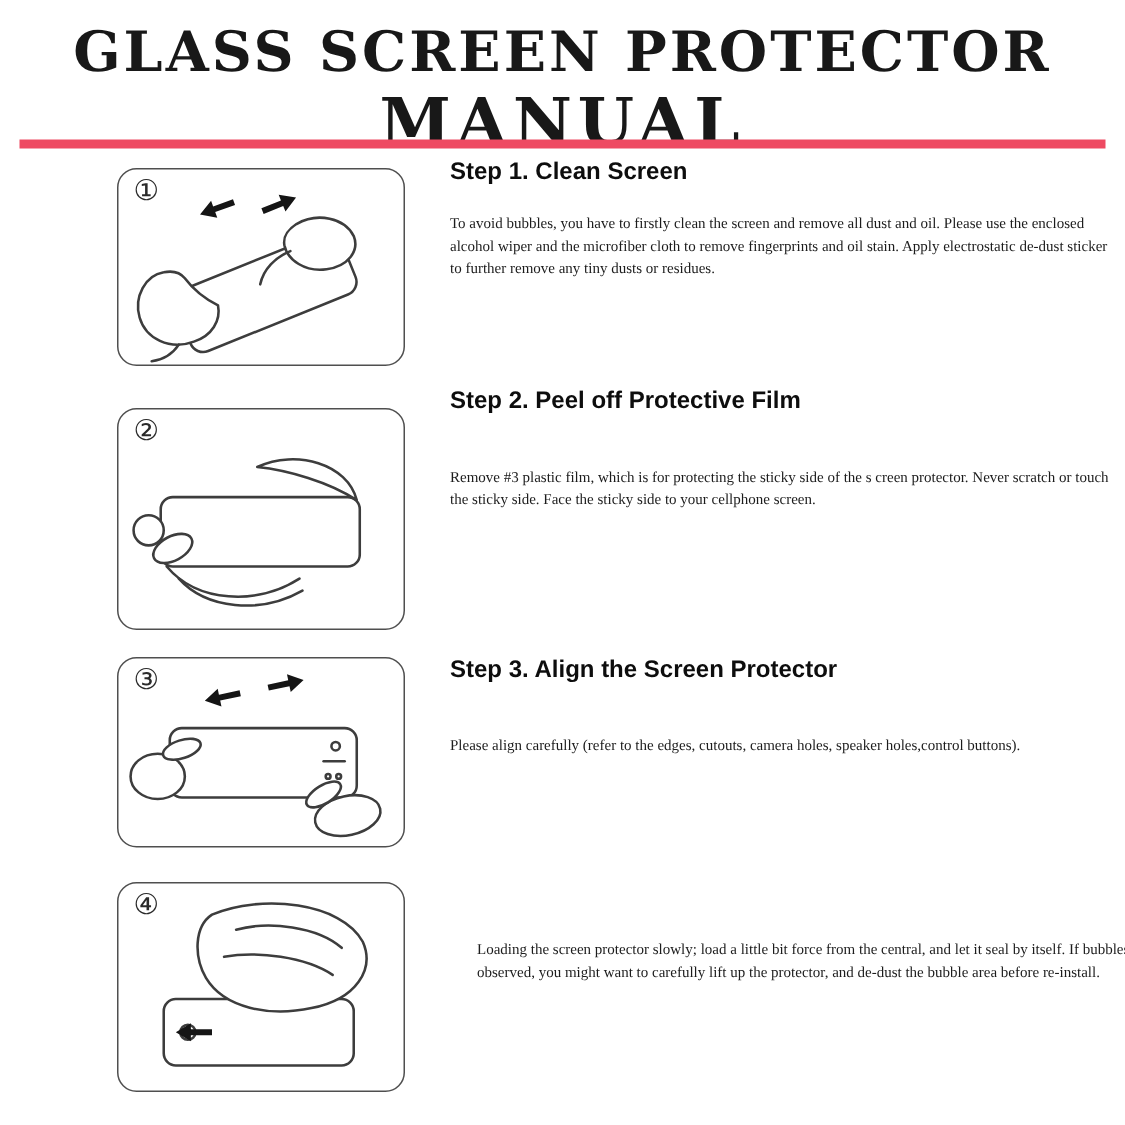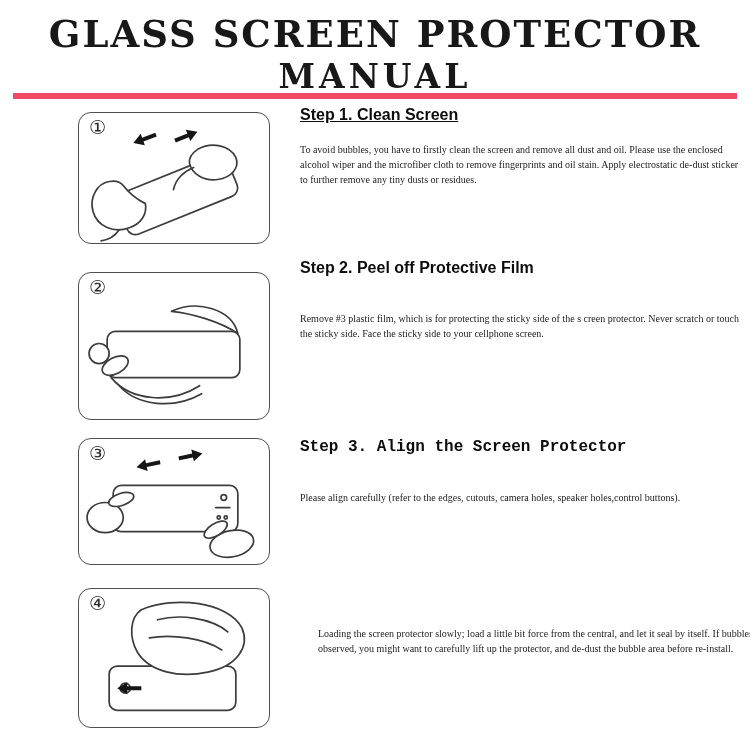--- a/index.html
+++ b/index.html
@@ -18,21 +18,21 @@
     position: absolute; top: 12px; left: 0; width: 100%;
     margin: 0; text-align: center;
     font-family: "DejaVu Serif", serif;
     font-weight: 700; font-size: 37px; letter-spacing: 2px;
     color: #181818;
   }
   .title-line2 {
     position: absolute; top: 57px; left: 0; width: 100%;
     margin: 0; text-align: center;
     font-family: "DejaVu Serif", serif;
-    font-weight: 700; font-size: 33px; letter-spacing: 4px;
+    font-weight: 700; font-size: 43px; letter-spacing: 4px;
     color: #181818;
   }
   .divider {
     position: absolute; top: 93px; left: 13px;
     width: 724px; height: 6px;
     background: var(--accent, #ee4a62);
   }
 
   
   .illus-box {
@@ -59,21 +59,21 @@
   .art * { stroke: #3d3d3d; stroke-width: 1.7; fill: none; stroke-linecap: round; stroke-linejoin: round; }
   .art .fw { fill: #ffffff; }
   .art .solid { fill: #151515; stroke: none; }
 
   
   .step-heading {
     position: absolute; left: 300px; width: 447px; margin: 0;
     font-family: "Liberation Sans", sans-serif;
     font-weight: 700; font-size: 16px; color: #0d0d0d;
   }
-  .sh1 { top: 106px; text-decoration: underline; } .sh2 { top: 259px; } .sh3 { top: 438px; font-family: Liberation Mono, monospace; } .sh4 { top: 595px; }
+  .sh1 { top: 106px; } .sh2 { top: 259px; } .sh3 { top: 438px; } .sh4 { top: 595px; }
 
   .step-body {
     position: absolute; left: 300px; width: 447px; margin: 0;
     font-family: "Liberation Serif", serif;
     font-size: 10px; line-height: 1.5; color: #1c1c1c;
   }
   .sb1 { top: 142px; } .sb2 { top: 311px; } .sb3 { top: 480px; margin-top: 10px; }
   .sb4 { top: 626px; left: 318px; width: 444px; }
 </style>
 </head>

